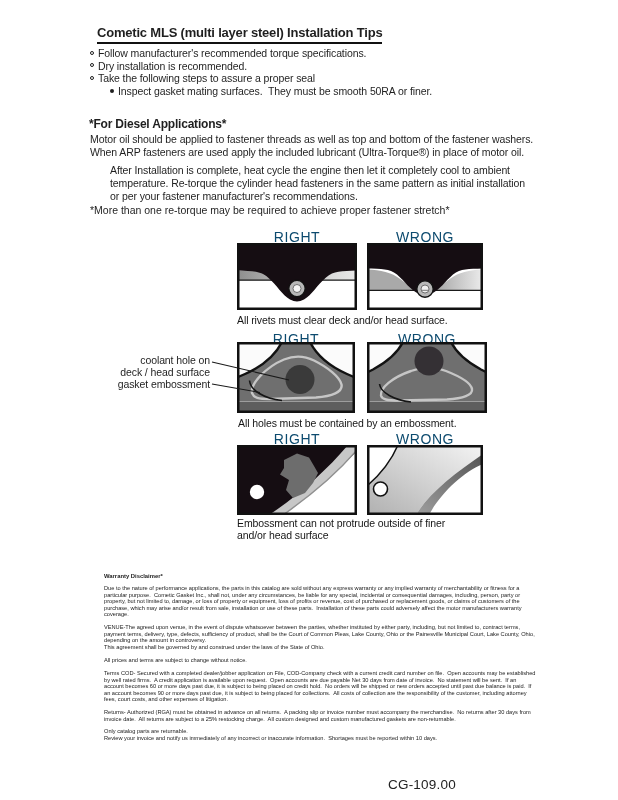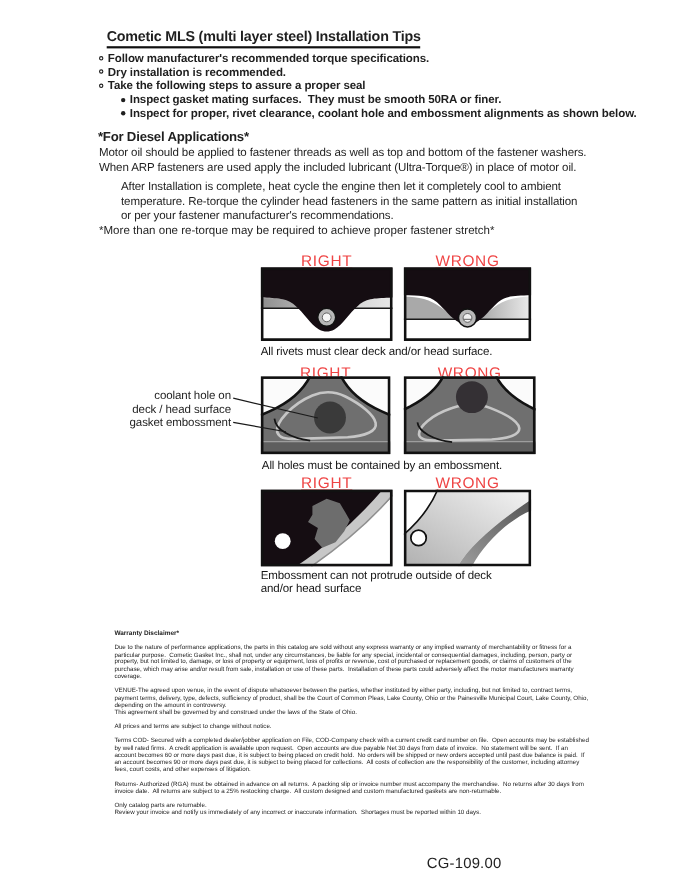--- a/index.html
+++ b/index.html
@@ -11,39 +11,39 @@
   .abs { position:absolute; }
   .pre { white-space:pre-wrap; }
   .nowrap { white-space:pre; }
 
   .title {
     left:97px; top:25px; font-size:13px; font-weight:bold; letter-spacing:-0.2px;
     border-bottom:2px solid #111; padding-bottom:2px; display:inline-block;
   }
 
   .bullets { left:90px; top:47px; font-size:10.5px; line-height:12.6px; letter-spacing:-0.1px; }
-  .b-row { display:flex; align-items:flex-start;font-weight:bold; }
+  .b-row { display:flex; align-items:flex-start; }
   .b-open {
     width:4px; height:4px; border:1px solid #1f1f1f; border-radius:50%;
     margin:3.5px 4px 0 0; flex:none;
   }
   .b-sub { padding-left:20px; }
   .b-dot {
     width:4px; height:4px; background:#1f1f1f; border-radius:50%;
     margin:3.8px 4px 0 0; flex:none;
   }
 
   .h2 { left:89px; top:117px; font-size:12px; font-weight:bold; letter-spacing:-0.2px; }
   .para { font-size:10.5px; line-height:13.2px; letter-spacing:-0.1px; }
   .p1 { left:90px; top:133px; }
   .p2 { left:90px; top:164px;margin-left:20px; }
   .note { left:90px; top:204px; font-size:10.5px; }
 
   .figs { left:0; top:228px; width:618px; height:320px; }
-  .rw-label { font-size:14px; letter-spacing:0.6px; text-align:center; color:#ef4444;text-decoration:underline; }
+  .rw-label { font-size:14px; letter-spacing:0.6px; text-align:center; color:#0c4a6e; }
   .figbox { position:absolute; display:block; }
   .caption { position:absolute; font-size:10.5px; letter-spacing:-0.1px; line-height:12px; color:#161616; }
   .callout { position:absolute; font-size:10.5px; line-height:11.5px; text-align:right; white-space:pre-line; letter-spacing:-0.1px; }
 
   .disclaimer {
     left:104px; top:572px; width:628px;
     transform:scale(0.69); transform-origin:0 0;
     color:#222;
   }
   .disc-h { font-size:8.5px; font-weight:bold; margin-bottom:9px; }
@@ -66,24 +66,20 @@
       <span class="b-open"></span>
       <span class="nowrap">Dry installation is recommended.</span>
     </div>
     <div class="b-row">
       <span class="b-open"></span>
       <span class="nowrap">Take the following steps to assure a proper seal</span>
     </div>
     <div class="b-row b-sub">
       <span class="b-dot"></span>
       <span class="nowrap">Inspect gasket mating surfaces.  They must be smooth 50RA or finer.</span>
-    </div>
-    <div class="b-row b-sub">
-      <span class="b-dot"></span>
-      <span class="nowrap">Inspect for proper, rivet clearance, coolant hole and embossment alignments as shown below.</span>
     </div>
   </div>
 
   <div class="abs h2 nowrap">*For Diesel Applications*</div>
 
   <div class="abs para p1">
     <div class="nowrap">Motor oil should be applied to fastener threads as well as top and bottom of the fastener washers.</div>
     <div class="nowrap">When ARP fasteners are used apply the included lubricant (Ultra-Torque®) in place of motor oil.</div>
   </div>
 
@@ -203,21 +199,21 @@
         </linearGradient>
       </defs>
       <rect width="116" height="70" fill="#fff"></rect>
       <path d="M31,0 H116 V9 C88,28 61,49 49,70 H0 V41 C14,29 25,14 31,0 Z" fill="url(#gC)"></path>
       <path d="M116,9 C88,28 61,49 49,70 H62 C73,49 96,27 116,19 Z" fill="url(#gD)"></path>
       <path d="M31,0 C25,14 14,29 0,41" stroke="#111" stroke-width="1.5" fill="none"></path>
       <circle cx="13.5" cy="44" r="7" fill="#fff" stroke="#111" stroke-width="1.6"></circle>
       <rect x="1.25" y="1.25" width="113.5" height="67.5" fill="none" stroke="#111" stroke-width="2.5"></rect>
     </svg>
 
-    <div class="caption" style="left:237px; top:289px; white-space:pre-line;">Embossment can not protrude outside of deck
+    <div class="caption" style="left:237px; top:289px; white-space:pre-line;">Embossment can not protrude outside of finer
 and/or head surface</div>
   </div>
 
   <div class="abs disclaimer">
     <div class="disc-h">Warranty Disclaimer*</div>
     <div class="disc-p pre">Due to the nature of performance applications, the parts in this catalog are sold without any express warranty or any implied warranty of merchantability or fitness for a particular purpose.  Cometic Gasket Inc., shall not, under any circumstances, be liable for any special, incidental or consequential damages, including, person, party or property, but not limited to, damage, or loss of property or equipment, loss of profits or revenue, cost of purchased or replacement goods, or claims of customers of the purchase, which may arise and/or result from sale, installation or use of these parts.  Installation of these parts could adversely affect the motor manufacturers warranty coverage.</div>
     <div class="disc-p pre">VENUE-The agreed upon venue, in the event of dispute whatsoever between the parties, whether instituted by either party, including, but not limited to, contract terms, payment terms, delivery, type, defects, sufficiency of product, shall be the Court of Common Pleas, Lake County, Ohio or the Painesville Municipal Court, Lake County, Ohio, depending on the amount in controversy.
 This agreement shall be governed by and construed under the laws of the State of Ohio.</div>
     <div class="disc-p pre">All prices and terms are subject to change without notice.</div>
     <div class="disc-p pre">Terms COD- Secured with a completed dealer/jobber application on File, COD-Company check with a current credit card number on file.  Open accounts may be established by well rated firms.  A credit application is available upon request.  Open accounts are due payable Net 30 days from date of invoice.  No statement will be sent.  If an account becomes 60 or more days past due, it is subject to being placed on credit hold.  No orders will be shipped or new orders accepted until past due balance is paid.  If an account becomes 90 or more days past due, it is subject to being placed for collections.  All costs of collection are the responsibility of the customer, including attorney fees, court costs, and other expenses of litigation.</div>

